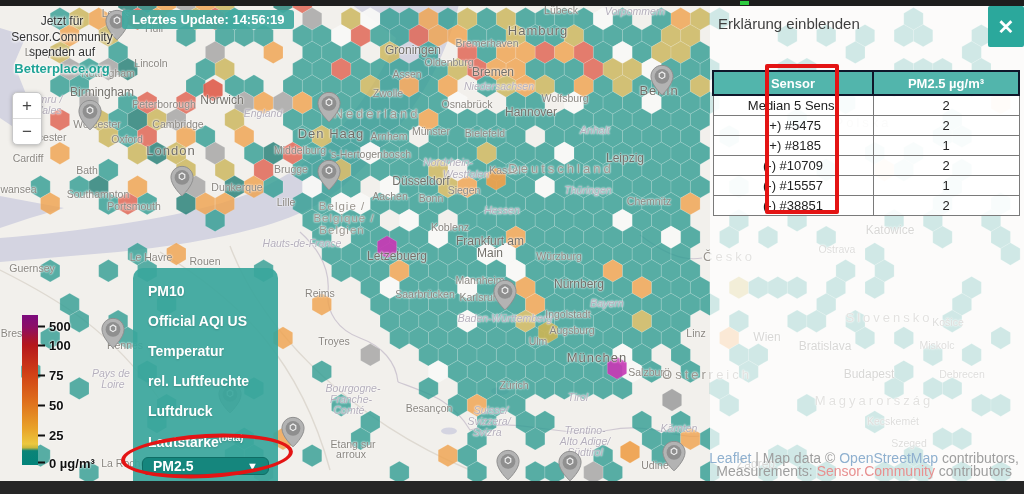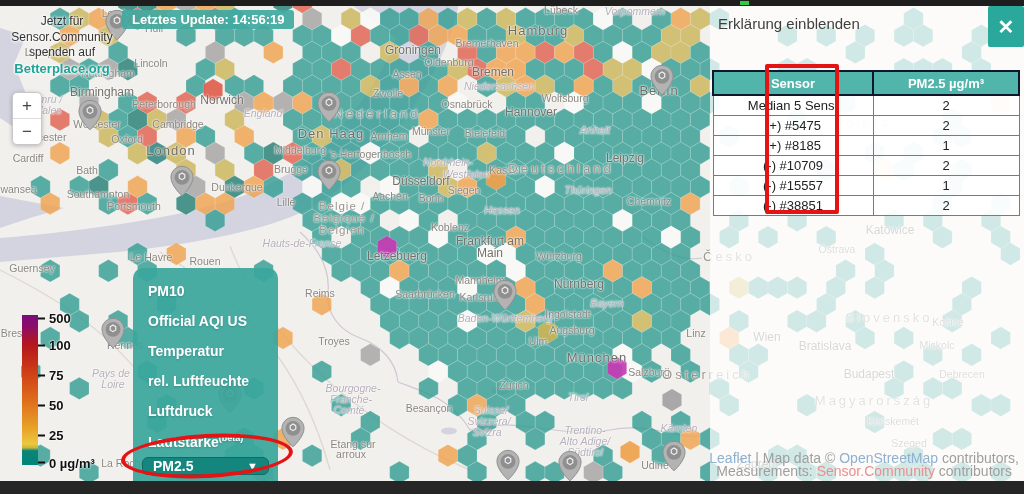--- a/index.html
+++ b/index.html
@@ -984,21 +984,21 @@
   <div class="badge">Letztes Update: 14:56:19</div>
 
   <div class="zoomctl">
     <div class="zb">+</div>
     <div class="zb">−</div>
   </div>
 
   <div class="legend">
     <div class="legend-bar" id="legend-bar" style="background: linear-gradient(rgb(124, 11, 125) 0%, rgb(140, 14, 102) 8%, rgb(168, 20, 48) 16%, rgb(181, 22, 28) 20%, rgb(207, 62, 22) 38%, rgb(223, 112, 28) 58%, rgb(233, 164, 42) 76%, rgb(236, 200, 62) 86%, rgb(200, 183, 58) 88.5%, rgb(11, 132, 120) 90.5%, rgb(3, 131, 121) 100%);"></div>
     <div id="legend-ticks">
-        <div class="ltick" style="top: 3px; font-weight: bold;">
+        <div class="ltick" style="top: 11px; font-weight: bold;">
           <i></i>
           <b>500</b>
         </div>
         <div class="ltick" style="top: 30px;">
           <i></i>
           <b>100</b>
         </div>
         <div class="ltick" style="top: 60px;">
           <i></i>
           <b>75</b>

